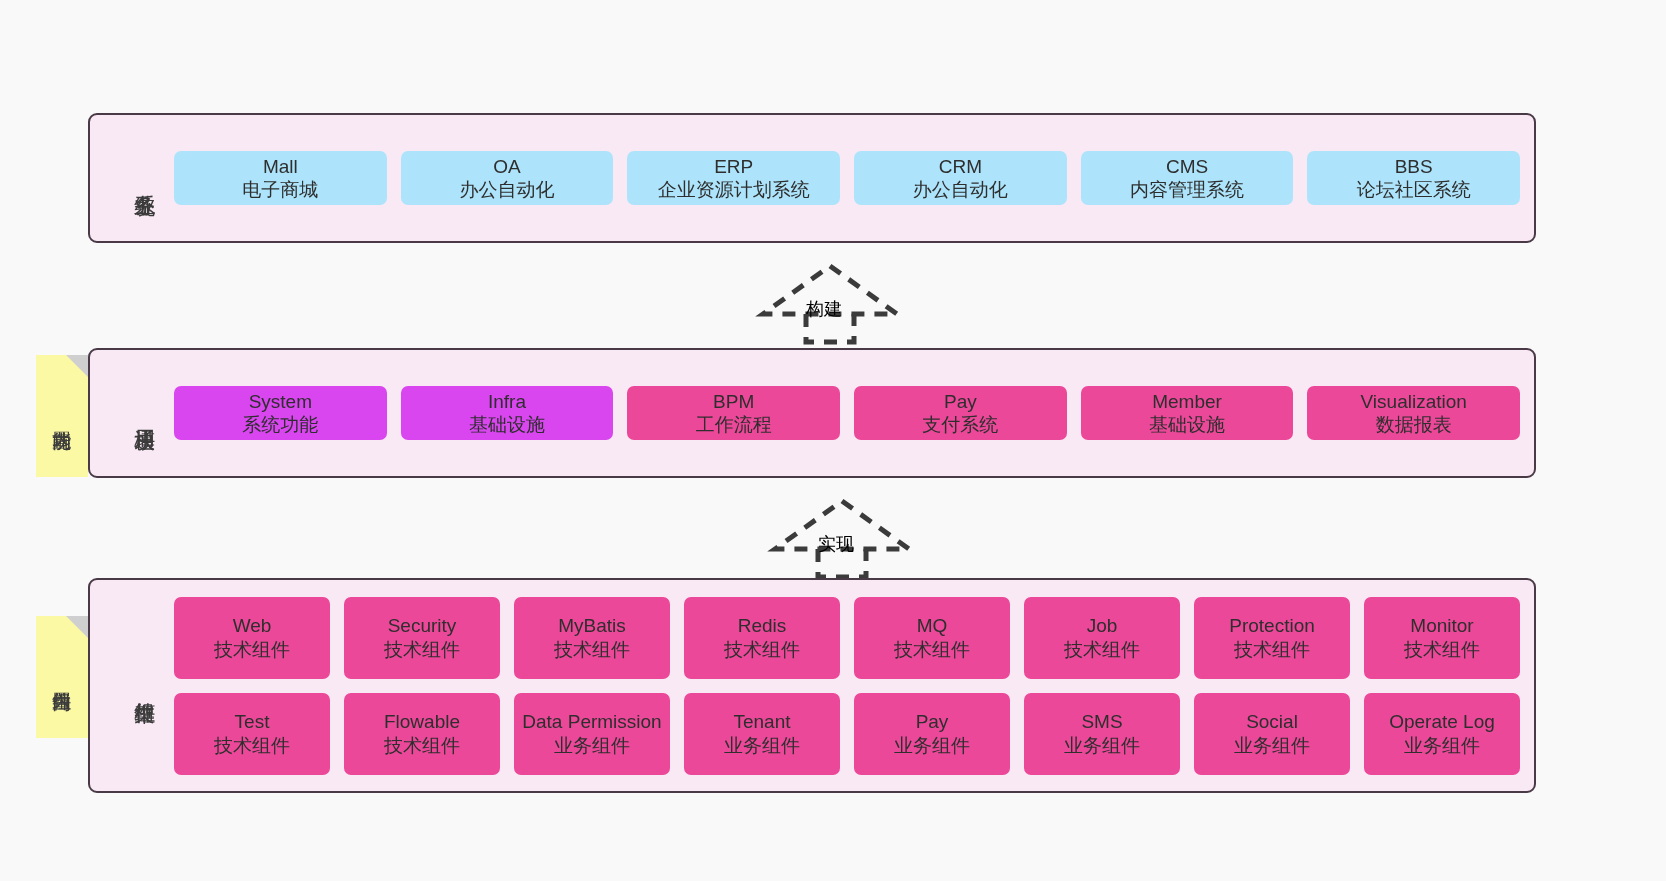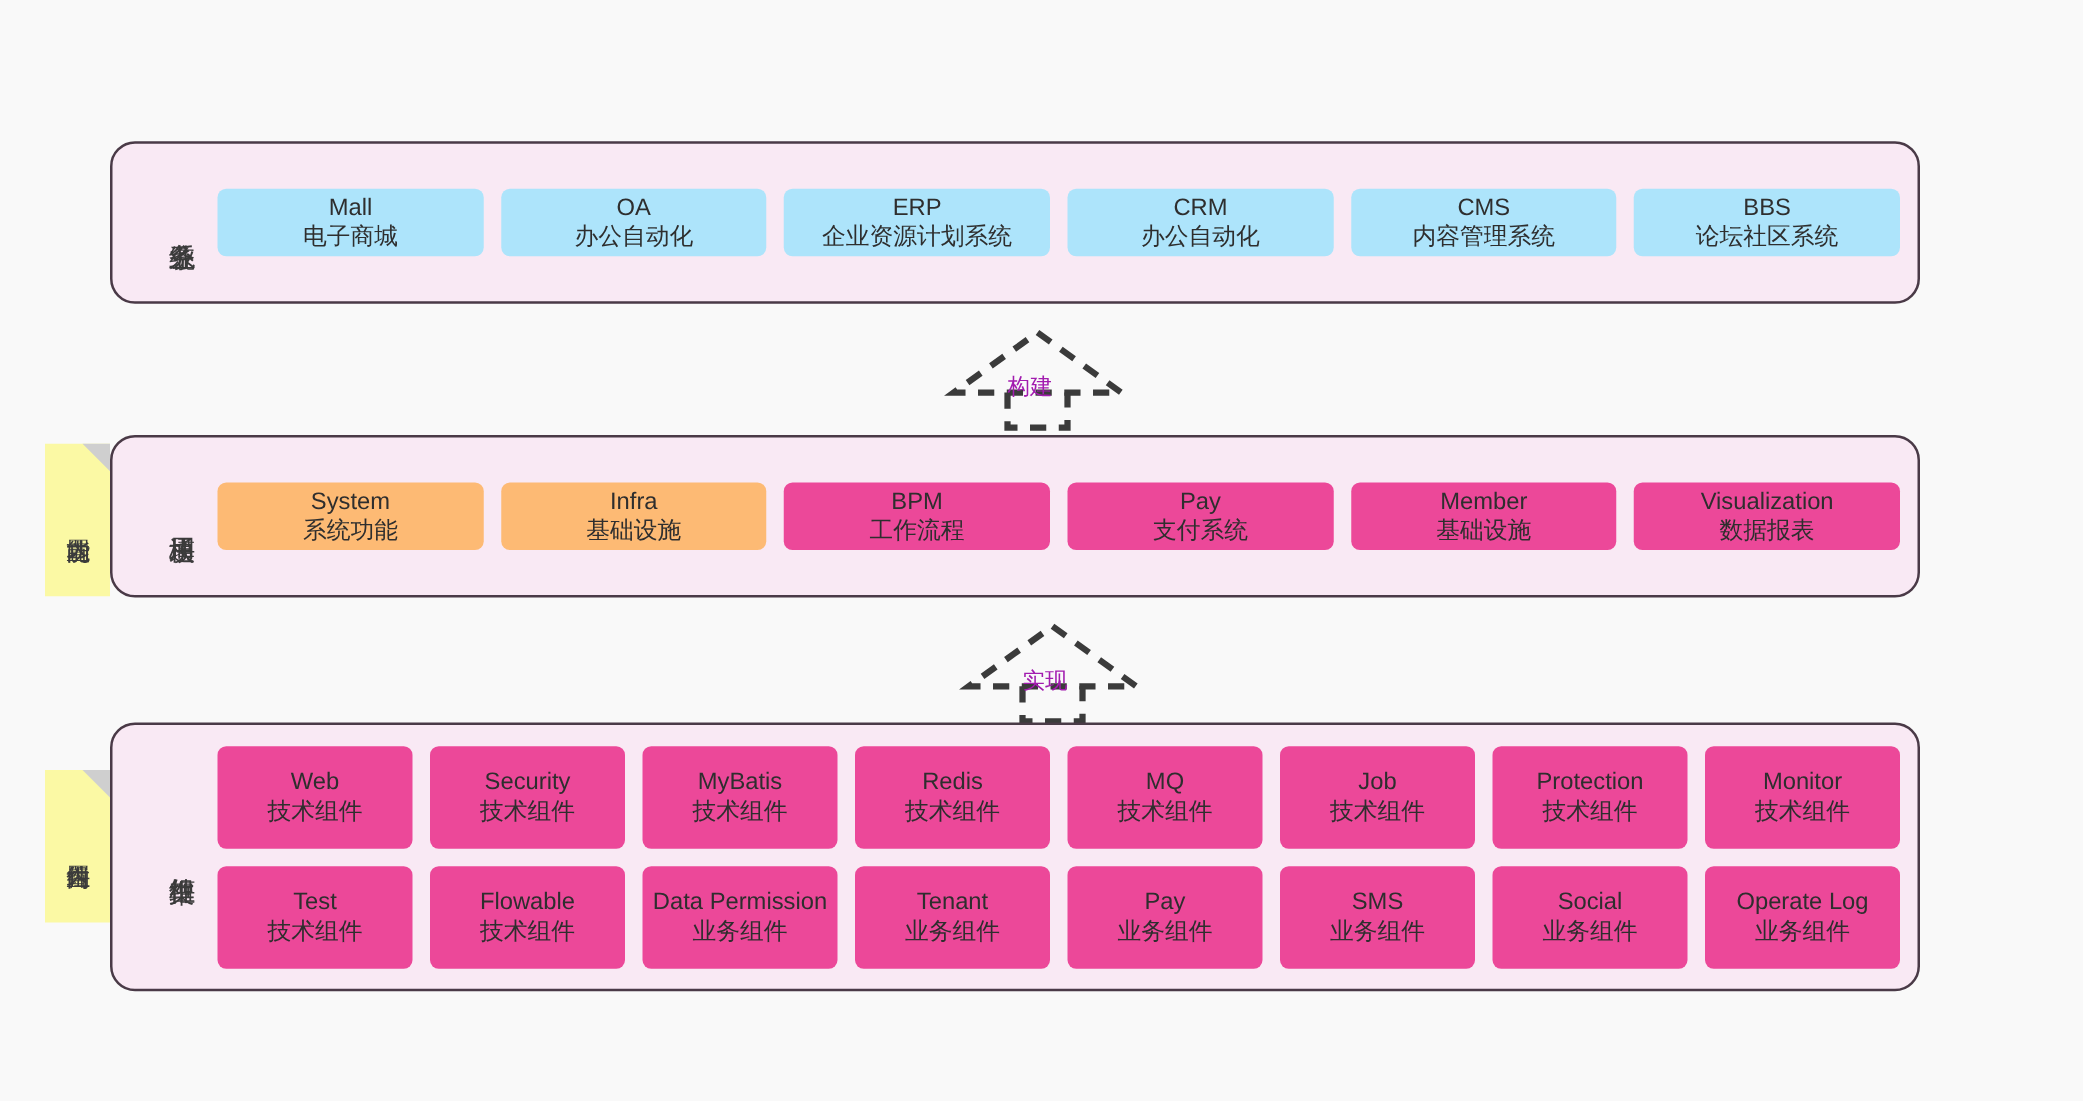--- a/index.html
+++ b/index.html
@@ -11,21 +11,21 @@
     overflow:hidden;
     position:relative;
   }
   .canvas{position:relative;width:1666px;height:881px;}
 
   
   .layer{
     position:absolute;
     background:#f9e9f4;
     border:2.5px solid #4a3a47;
-    border-radius:20px;
+    border-radius:9px;
     box-sizing:border-box;
     display:flex;
     align-items:stretch;
     padding-left:32px;
   }
   .layer-title{
     flex:0 0 auto;
     width:42px;
     display:flex;
     align-items:center;
@@ -63,21 +63,21 @@
     line-height:1.22;
     color:#2e2e2e;
     box-sizing:border-box;
     padding:4px 6px;
   }
   .cell .en{display:block;}
   .cell .cn{display:block;}
 
   
   .c-blue      {background:#ade4fb;}
-  .c-red       {background:#fdba74;justify-content:center;}
+  .c-red       {background:#d946ef;justify-content:center;}
   .c-pink      {background:#ec4899;}
   .c-green     {background:#ec4899;}
   .c-greenlite {background:#ec4899;}
 
   
   .note{
     position:absolute;
     background:#fbf9a4;
     width:52px;
     box-sizing:border-box;
@@ -99,21 +99,21 @@
     border-top:22px solid #cfcfcf;
     border-left:22px solid transparent;
   }
 
   
   .arrow{position:absolute;}
   .arrow svg{display:block;overflow:visible;}
   .arrow-label{
     position:absolute;
     font-size:18px;
-    color:#a21caf;
+    color:#000000;
     background:transparent;
     white-space:nowrap;
     line-height:1;
   }
 </style>
 </head>
 <body>
 
 <div class="canvas">
 

